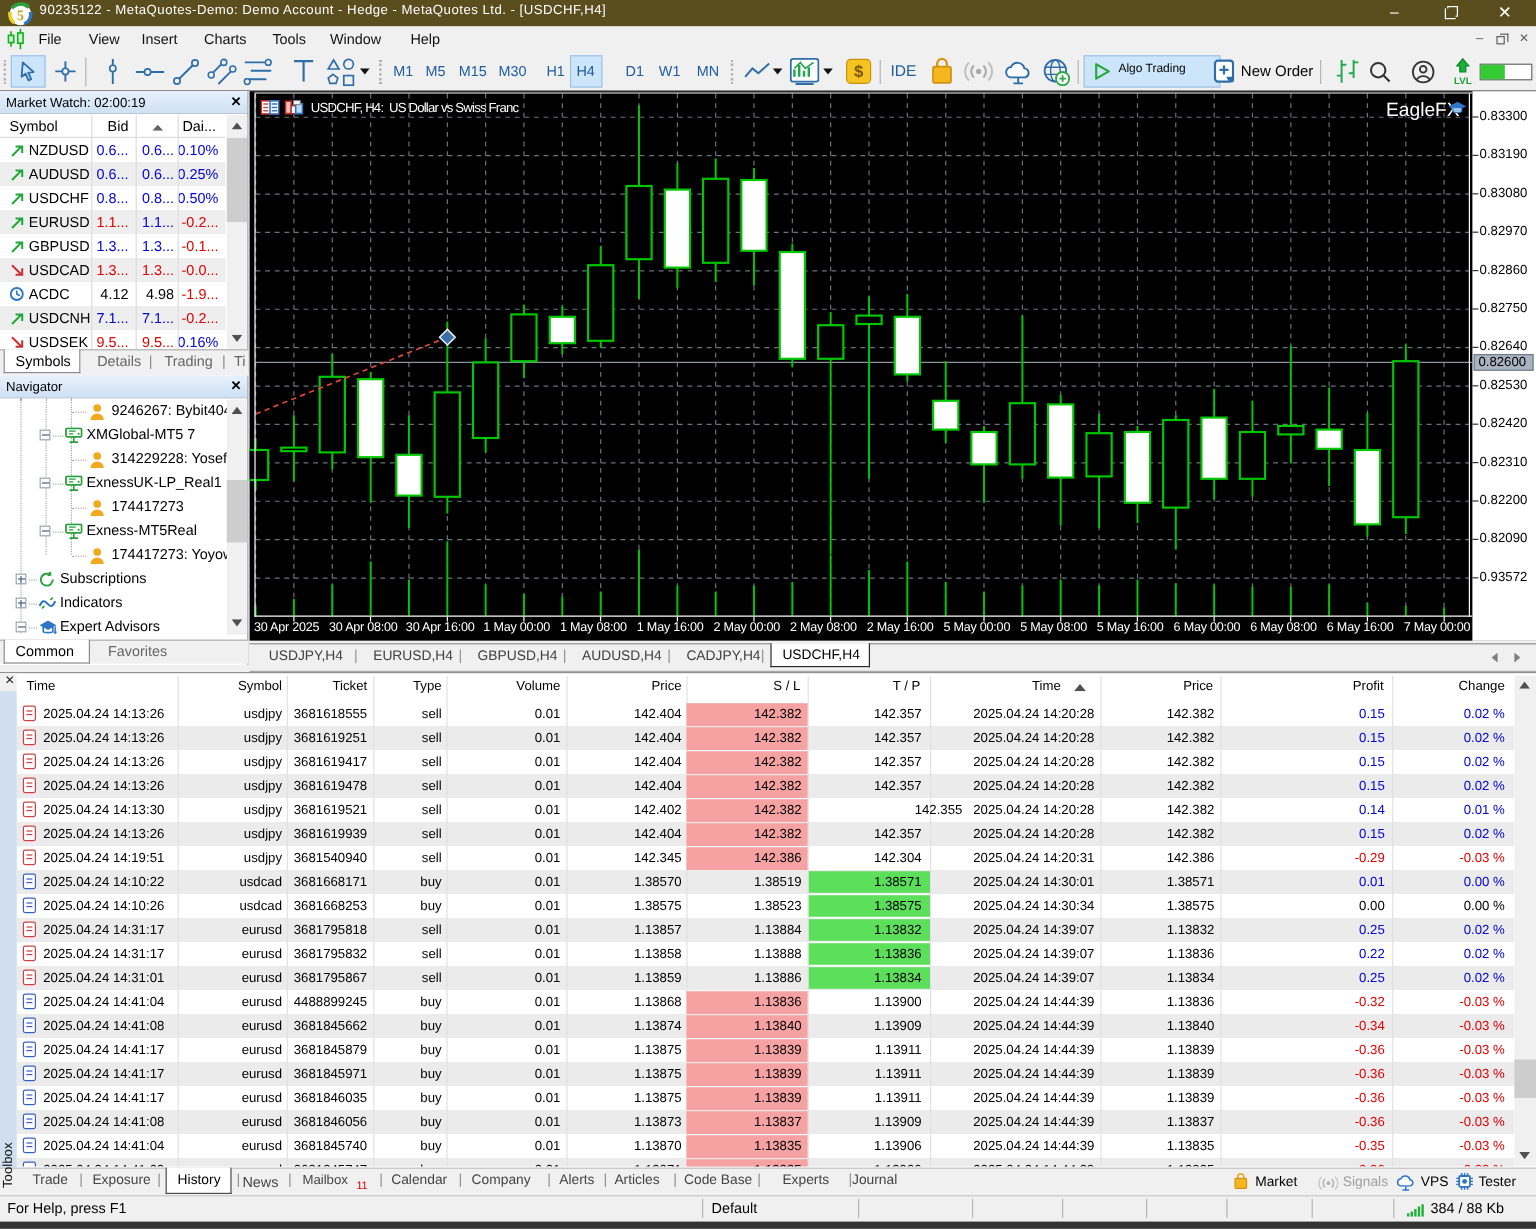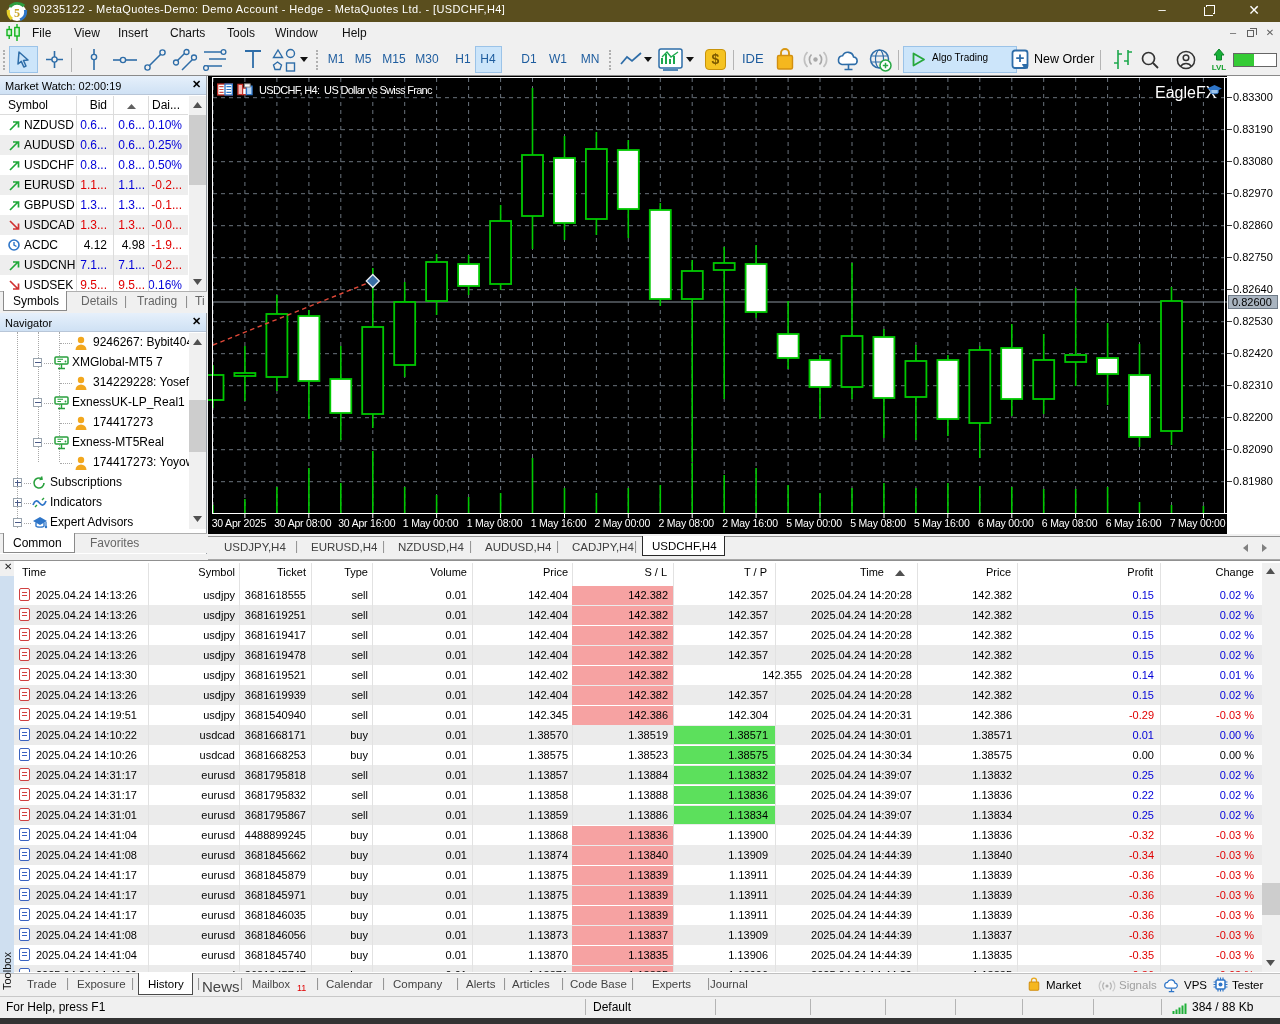--- a/index.html
+++ b/index.html
@@ -565,21 +565,21 @@
 <div class="a" style="left:1233px;top:315.2px;font-size:11px;color:#000">0.82530</div>
 <div class="a" style="left:1227px;top:348.2px;width:5px;height:1px;background:#333;margin-top:5px"></div>
 <div class="a" style="left:1233px;top:347.2px;font-size:11px;color:#000">0.82420</div>
 <div class="a" style="left:1227px;top:380.2px;width:5px;height:1px;background:#333;margin-top:5px"></div>
 <div class="a" style="left:1233px;top:379.2px;font-size:11px;color:#000">0.82310</div>
 <div class="a" style="left:1227px;top:412.2px;width:5px;height:1px;background:#333;margin-top:5px"></div>
 <div class="a" style="left:1233px;top:411.2px;font-size:11px;color:#000">0.82200</div>
 <div class="a" style="left:1227px;top:444.2px;width:5px;height:1px;background:#333;margin-top:5px"></div>
 <div class="a" style="left:1233px;top:443.2px;font-size:11px;color:#000">0.82090</div>
 <div class="a" style="left:1227px;top:476.2px;width:5px;height:1px;background:#333;margin-top:5px"></div>
-<div class="a" style="left:1233px;top:475.2px;font-size:11px;color:#000">0.81980</div>
+<div class="a" style="left:1233px;top:475.2px;font-size:11px;color:#000">0.93572</div>
 <div class="a" style="left:1228px;top:295px;width:50px;height:14px;background:#a9b4c0;border:1px solid #6e7a87"></div>
 <div class="a" style="left:1232px;top:296px;font-size:11px;color:#000">0.82600</div>
 <div class="a" style="left:238.9px;top:517px;font-size:10.5px;color:#fff;letter-spacing:-0.2px;transform:translateX(-50%);white-space:nowrap">30 Apr 2025</div>
 <div class="a" style="left:302.8px;top:517px;font-size:10.5px;color:#fff;letter-spacing:-0.2px;transform:translateX(-50%);white-space:nowrap">30 Apr 08:00</div>
 <div class="a" style="left:366.8px;top:517px;font-size:10.5px;color:#fff;letter-spacing:-0.2px;transform:translateX(-50%);white-space:nowrap">30 Apr 16:00</div>
 <div class="a" style="left:430.6px;top:517px;font-size:10.5px;color:#fff;letter-spacing:-0.2px;transform:translateX(-50%);white-space:nowrap">1 May 00:00</div>
 <div class="a" style="left:494.5px;top:517px;font-size:10.5px;color:#fff;letter-spacing:-0.2px;transform:translateX(-50%);white-space:nowrap">1 May 08:00</div>
 <div class="a" style="left:558.5px;top:517px;font-size:10.5px;color:#fff;letter-spacing:-0.2px;transform:translateX(-50%);white-space:nowrap">1 May 16:00</div>
 <div class="a" style="left:622.3px;top:517px;font-size:10.5px;color:#fff;letter-spacing:-0.2px;transform:translateX(-50%);white-space:nowrap">2 May 00:00</div>
 <div class="a" style="left:686.2px;top:517px;font-size:10.5px;color:#fff;letter-spacing:-0.2px;transform:translateX(-50%);white-space:nowrap">2 May 08:00</div>
@@ -590,21 +590,21 @@
 <div class="a" style="left:1005.8px;top:517px;font-size:10.5px;color:#fff;letter-spacing:-0.2px;transform:translateX(-50%);white-space:nowrap">6 May 00:00</div>
 <div class="a" style="left:1069.6px;top:517px;font-size:10.5px;color:#fff;letter-spacing:-0.2px;transform:translateX(-50%);white-space:nowrap">6 May 08:00</div>
 <div class="a" style="left:1133.5px;top:517px;font-size:10.5px;color:#fff;letter-spacing:-0.2px;transform:translateX(-50%);white-space:nowrap">6 May 16:00</div>
 <div class="a" style="left:1197.5px;top:517px;font-size:10.5px;color:#fff;letter-spacing:-0.2px;transform:translateX(-50%);white-space:nowrap">7 May 00:00</div>
 <div class="a" style="left:208px;top:534px;width:1072px;height:26px;background:#f0f0f0;border-bottom:1px solid #a8a8a8"></div>
 <div class="a" style="left:208px;top:536px;width:1072px;height:1px;background:#909090"></div>
 <div class="a" style="left:224px;top:541px;font-size:11.5px;color:#404040">USDJPY,H4</div>
 <div class="a" style="left:295px;top:539px;font-size:12px;color:#909090">|</div>
 <div class="a" style="left:311px;top:541px;font-size:11.5px;color:#404040">EURUSD,H4</div>
 <div class="a" style="left:382px;top:539px;font-size:12px;color:#909090">|</div>
-<div class="a" style="left:398px;top:541px;font-size:11.5px;color:#404040">NZDUSD,H4</div>
+<div class="a" style="left:398px;top:541px;font-size:11.5px;color:#404040">GBPUSD,H4</div>
 <div class="a" style="left:469px;top:539px;font-size:12px;color:#909090">|</div>
 <div class="a" style="left:485px;top:541px;font-size:11.5px;color:#404040">AUDUSD,H4</div>
 <div class="a" style="left:556px;top:539px;font-size:12px;color:#909090">|</div>
 <div class="a" style="left:572px;top:541px;font-size:11.5px;color:#404040">CADJPY,H4</div>
 <div class="a" style="left:634px;top:539px;font-size:12px;color:#909090">|</div>
 <div class="a" style="left:642px;top:536px;width:83px;height:20px;background:#fff;border:1px solid #2a2a2a;border-top:none;z-index:3"></div>
 <div class="a" style="left:652px;top:540px;font-size:11.5px;color:#000;z-index:4">USDCHF,H4</div>
 <div class="a" style="left:1243px;top:544px;width:0;height:0;border-top:4px solid transparent;border-bottom:4px solid transparent;border-right:5px solid #808080"></div>
 <div class="a" style="left:1262px;top:544px;width:0;height:0;border-top:4px solid transparent;border-bottom:4px solid transparent;border-left:5px solid #808080"></div>
 <div class="a" style="left:0;top:560px;width:1280px;height:436px;background:#fff;border-top:1px solid #909090"></div>
@@ -987,21 +987,21 @@
   </svg>
 <svg class="a" style="left:1266px;top:960px" width="9" height="6" viewBox="0 0 9 6">
     <path d="M4.5 6 L9 0 H0 Z" fill="#505050"></path>
   </svg>
 <div class="a" style="left:1262px;top:883px;width:18px;height:32px;background:#cdcdcd"></div>
 <div class="a" style="left:0;top:973px;width:1280px;height:23px;background:#f0f0f0;border-top:1px solid #c0c0c0"></div>
 <div class="a" style="left:138px;top:973px;width:55px;height:22px;background:#fff;border:1px solid #4a4a4a;border-top:none"></div>
 <div class="a" style="left:148px;top:978px;font-size:11.5px;color:#000">History</div>
 <div class="a" style="left:27px;top:978px;font-size:11.5px;color:#444">Trade</div>
 <div class="a" style="left:77px;top:978px;font-size:11.5px;color:#444">Exposure</div>
-<div class="a" style="left:202px;top:978px;font-size:15px;color:#444">News</div>
+<div class="a" style="left:202px;top:978px;font-size:12px;color:#444">News</div>
 <div class="a" style="left:326px;top:978px;font-size:11.5px;color:#444">Calendar</div>
 <div class="a" style="left:393px;top:978px;font-size:11.5px;color:#444">Company</div>
 <div class="a" style="left:466px;top:978px;font-size:11.5px;color:#444">Alerts</div>
 <div class="a" style="left:512px;top:978px;font-size:11.5px;color:#444">Articles</div>
 <div class="a" style="left:570px;top:978px;font-size:11.5px;color:#444">Code Base</div>
 <div class="a" style="left:652px;top:978px;font-size:11.5px;color:#444">Experts</div>
 <div class="a" style="left:710px;top:978px;font-size:11.5px;color:#444">Journal</div>
 <div class="a" style="left:252px;top:978px;font-size:11px;color:#444">Mailbox</div>
 <div class="a" style="left:297px;top:983px;font-size:9px;color:#e00000">11</div>
 <div class="a" style="left:66px;top:976px;font-size:12px;color:#909090">|</div>

